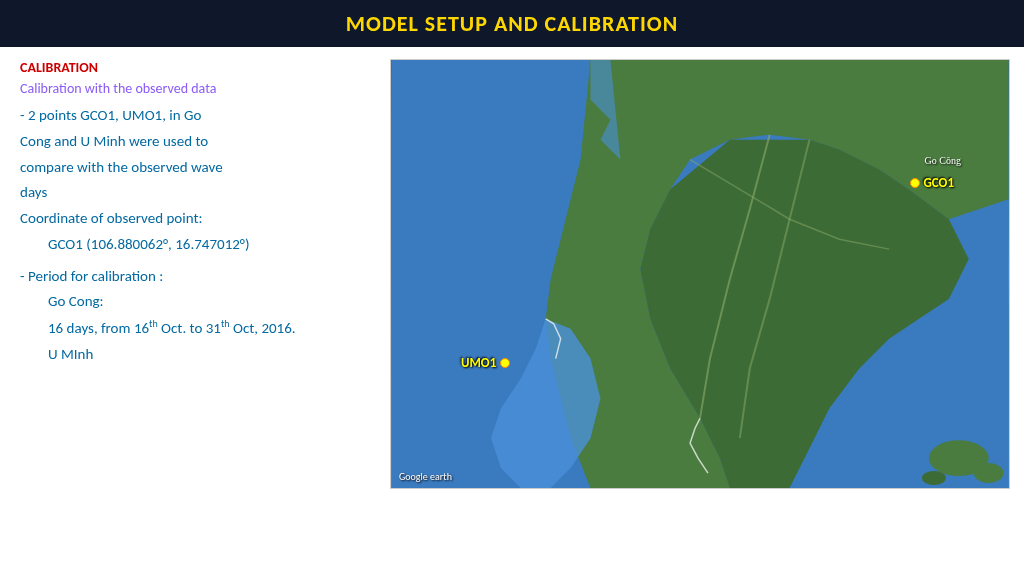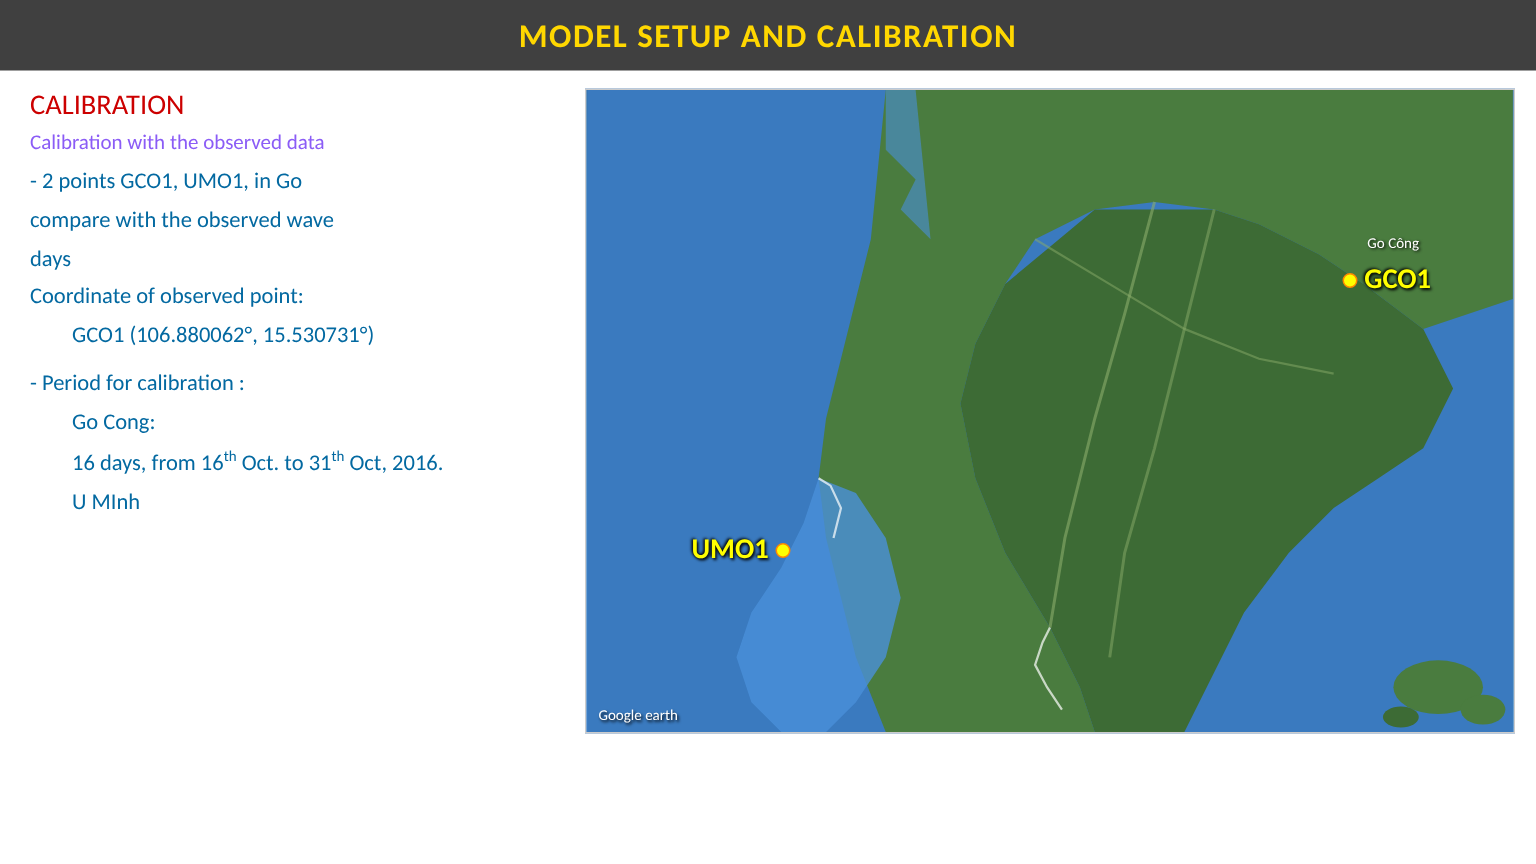--- a/index.html
+++ b/index.html
@@ -7,21 +7,21 @@
       width: 1024px;
       height: 576px;
       background: #ffffff;
       font-family: 'Calibri', 'Segoe UI', Arial, sans-serif;
       overflow: hidden;
       position: relative;
     }
 
     
     .header {
-      background: #404040;
+      background: #0f172a;
       width: 100%;
       padding: 10px 0;
       text-align: center;
     }
     .header-title {
       color: #ffd700;
       font-size: 22px;
       font-weight: bold;
       letter-spacing: 1px;
     }
@@ -36,22 +36,22 @@
 
     
     .left-panel {
       flex: 0 0 360px;
       font-size: 15px;
       color: #222;
     }
 
     .section-title {
       color: #cc0000;
-      font-weight: normal;
-      font-size: 19px;
+      font-weight: bold;
+      font-size: 14px;
       margin-bottom: 4px;
     }
 
     .subtitle {
       color: #8b5cf6;
       font-size: 14px;
       margin-bottom: 8px;
     }
 
     .body-text {
@@ -111,21 +111,21 @@
 
     .land-svg {
       width: 100%;
       height: 100%;
     }
 
     
     .map-label {
       position: absolute;
       color: #ffff00;
-      font-size: 19px;
+      font-size: 13px;
       font-weight: bold;
       text-shadow: 1px 1px 2px #000, -1px -1px 2px #000;
       display: flex;
       align-items: center;
       gap: 4px;
     }
 
     .map-label .dot {
       width: 10px;
       height: 10px;
@@ -142,24 +142,25 @@
 
     .umo1-label {
       top: 295px;
       left: 70px;
     }
 
     
     .go-cong-text {
       position: absolute;
       top: 95px;
-      right: 63px;
+      right: 48px;
       color: #ffffff;
       font-size: 10px;
       text-shadow: 1px 1px 2px #000;
+      font-family: Liberation Serif, serif;
     }
 
     
     .google-earth {
       position: absolute;
       bottom: 5px;
       left: 8px;
       color: #ffffff;
       font-size: 10px;
       text-shadow: 1px 1px 2px #000;
@@ -182,25 +183,26 @@
 <div class="main">
 
   <div class="left-panel">
 
     <div class="section-title">CALIBRATION</div>
     <div class="subtitle">Calibration with the observed data</div>
 
     <div class="body-text">
       <span>- 2 points GCO1, UMO1, in Go</span>
     </div>
+    <div class="body-text">Cong and U Minh were used to</div>
     <div class="body-text">compare with the observed wave</div>
     <div class="body-text">days</div>
 
     <div class="body-text">Coordinate of observed point:</div>
-    <div class="body-text indent">GCO1 (106.880062°, 15.530731°)</div>
+    <div class="body-text indent">GCO1 (106.880062°, 16.747012°)</div>
 
     <div class="period-section">
       <div class="body-text">- Period for calibration :</div>
       <div class="body-text indent">Go Cong:</div>
       <div class="body-text indent">
         <span>16 days, from 16</span><sup>th</sup><span> Oct. to 31</span><sup>th</sup><span> Oct, 2016.</span>
       </div>
       <div class="body-text indent">U MInh</div>
     </div>
 

